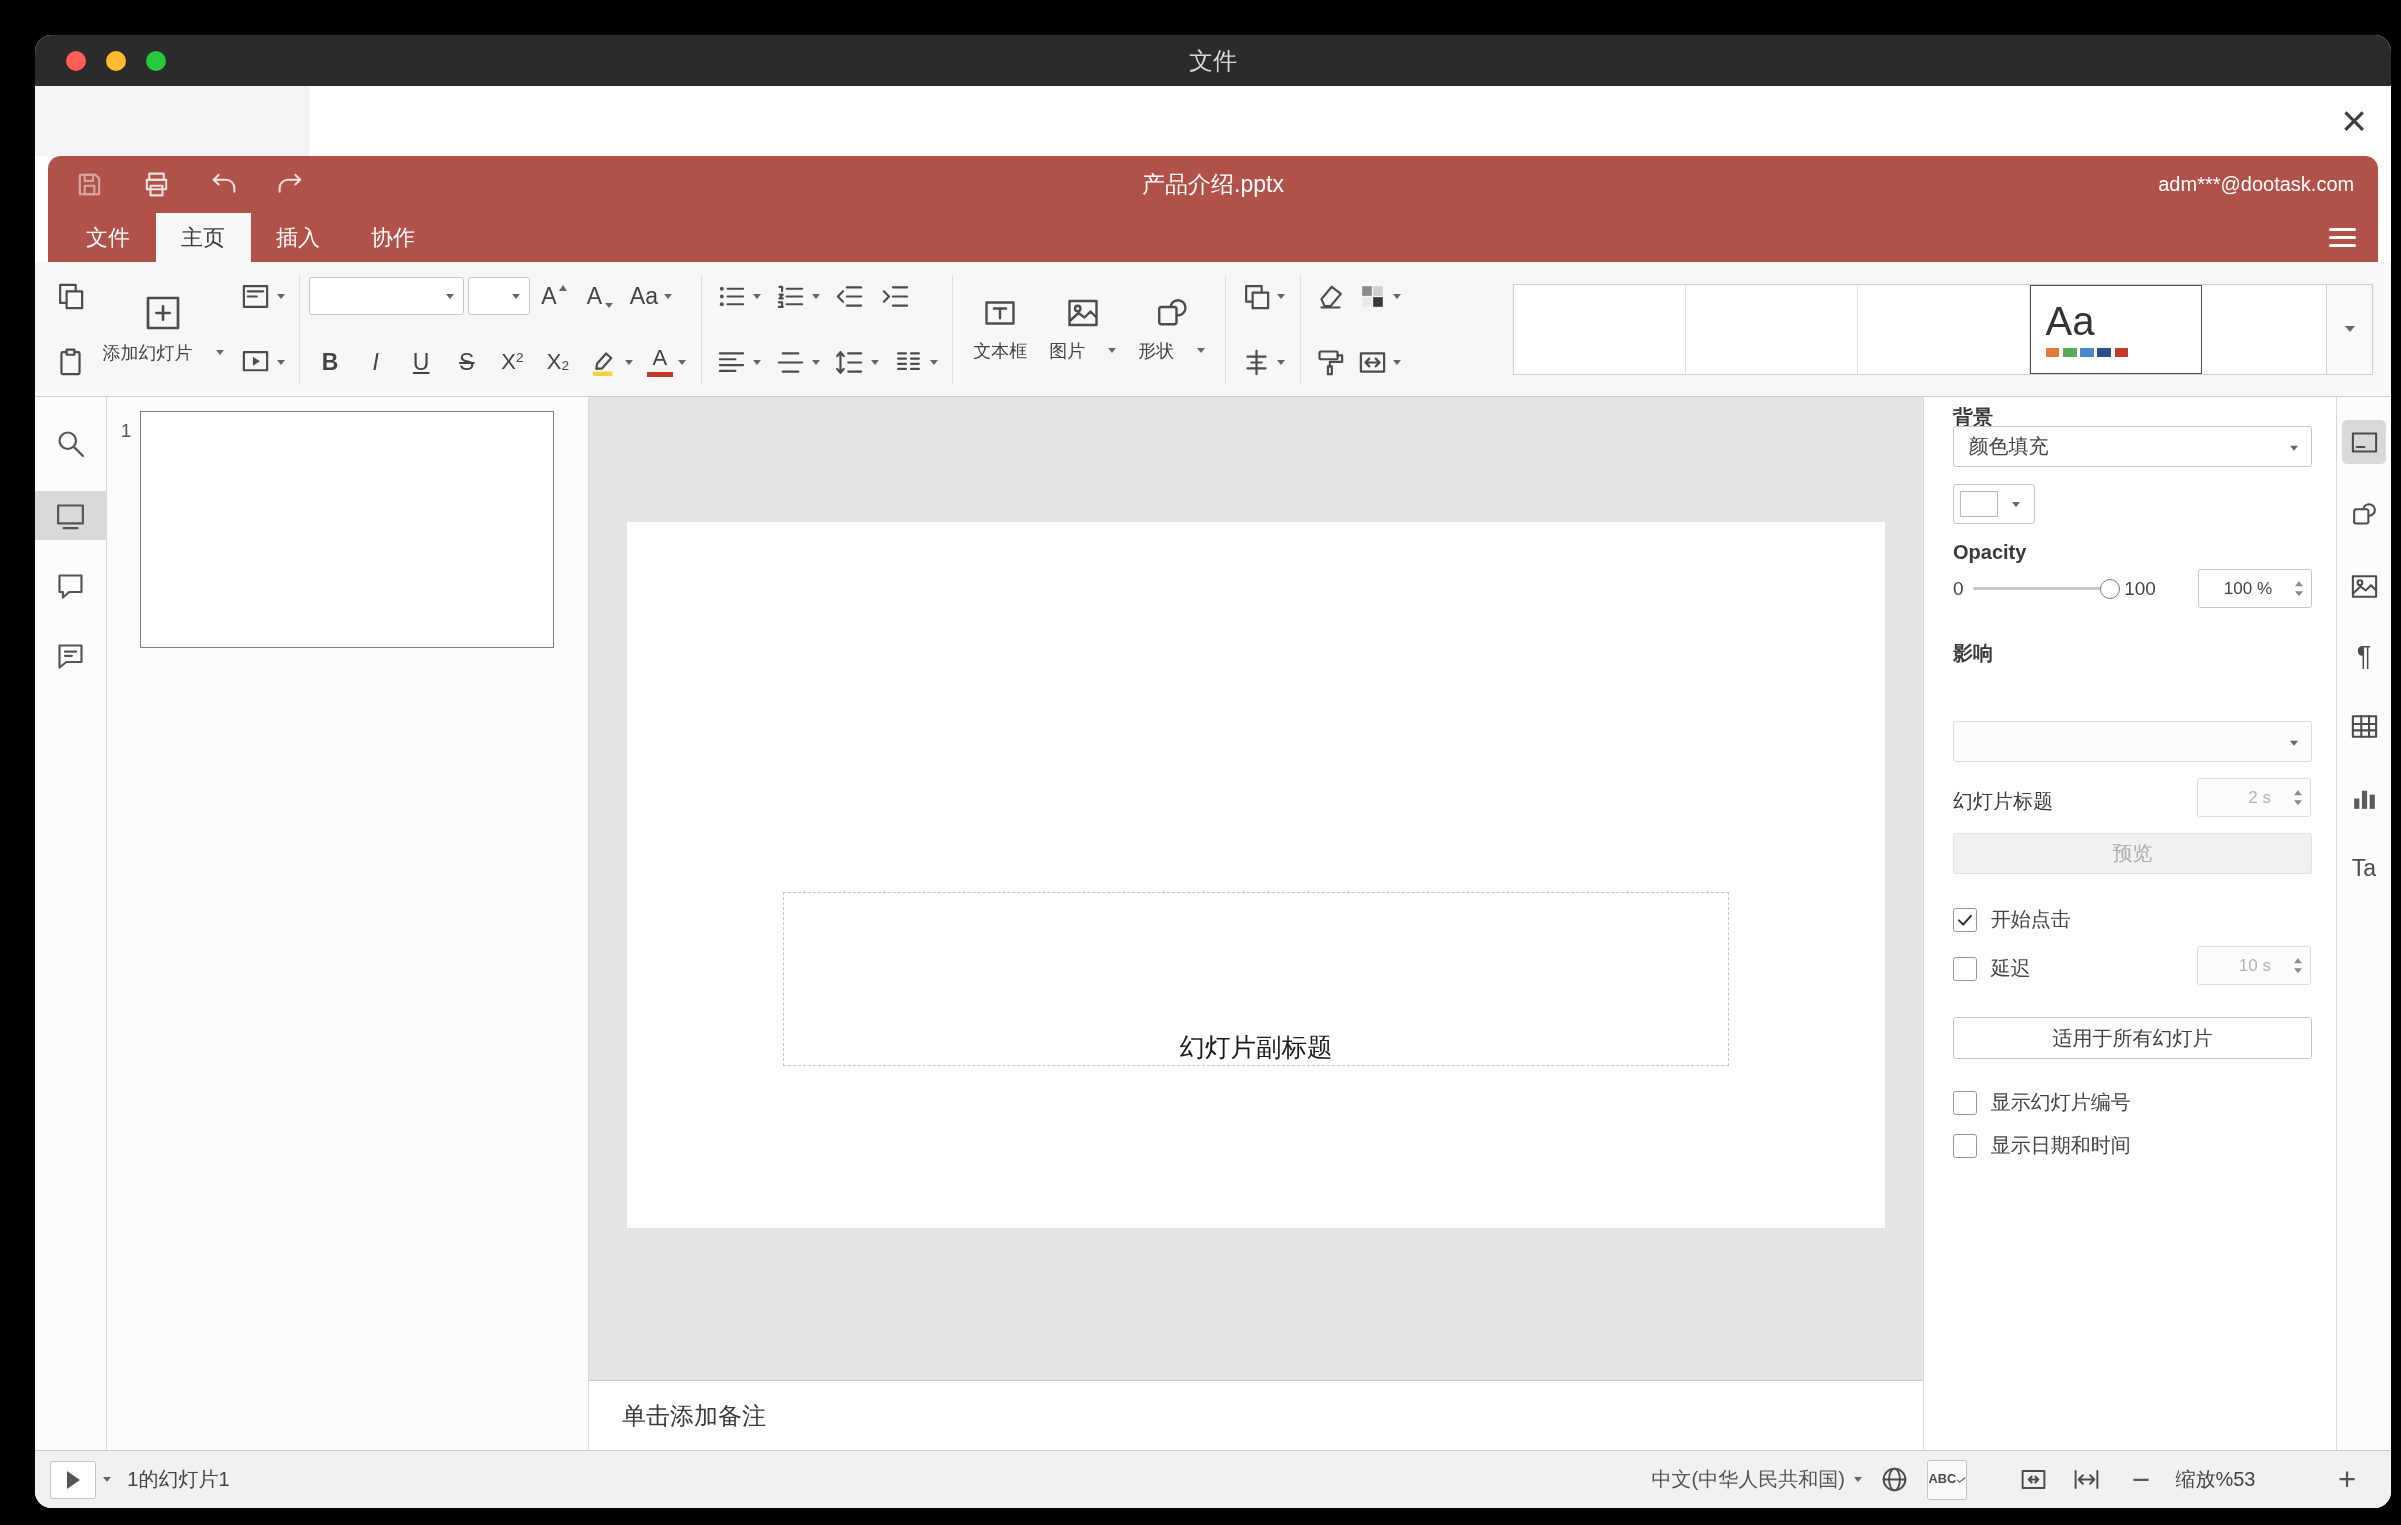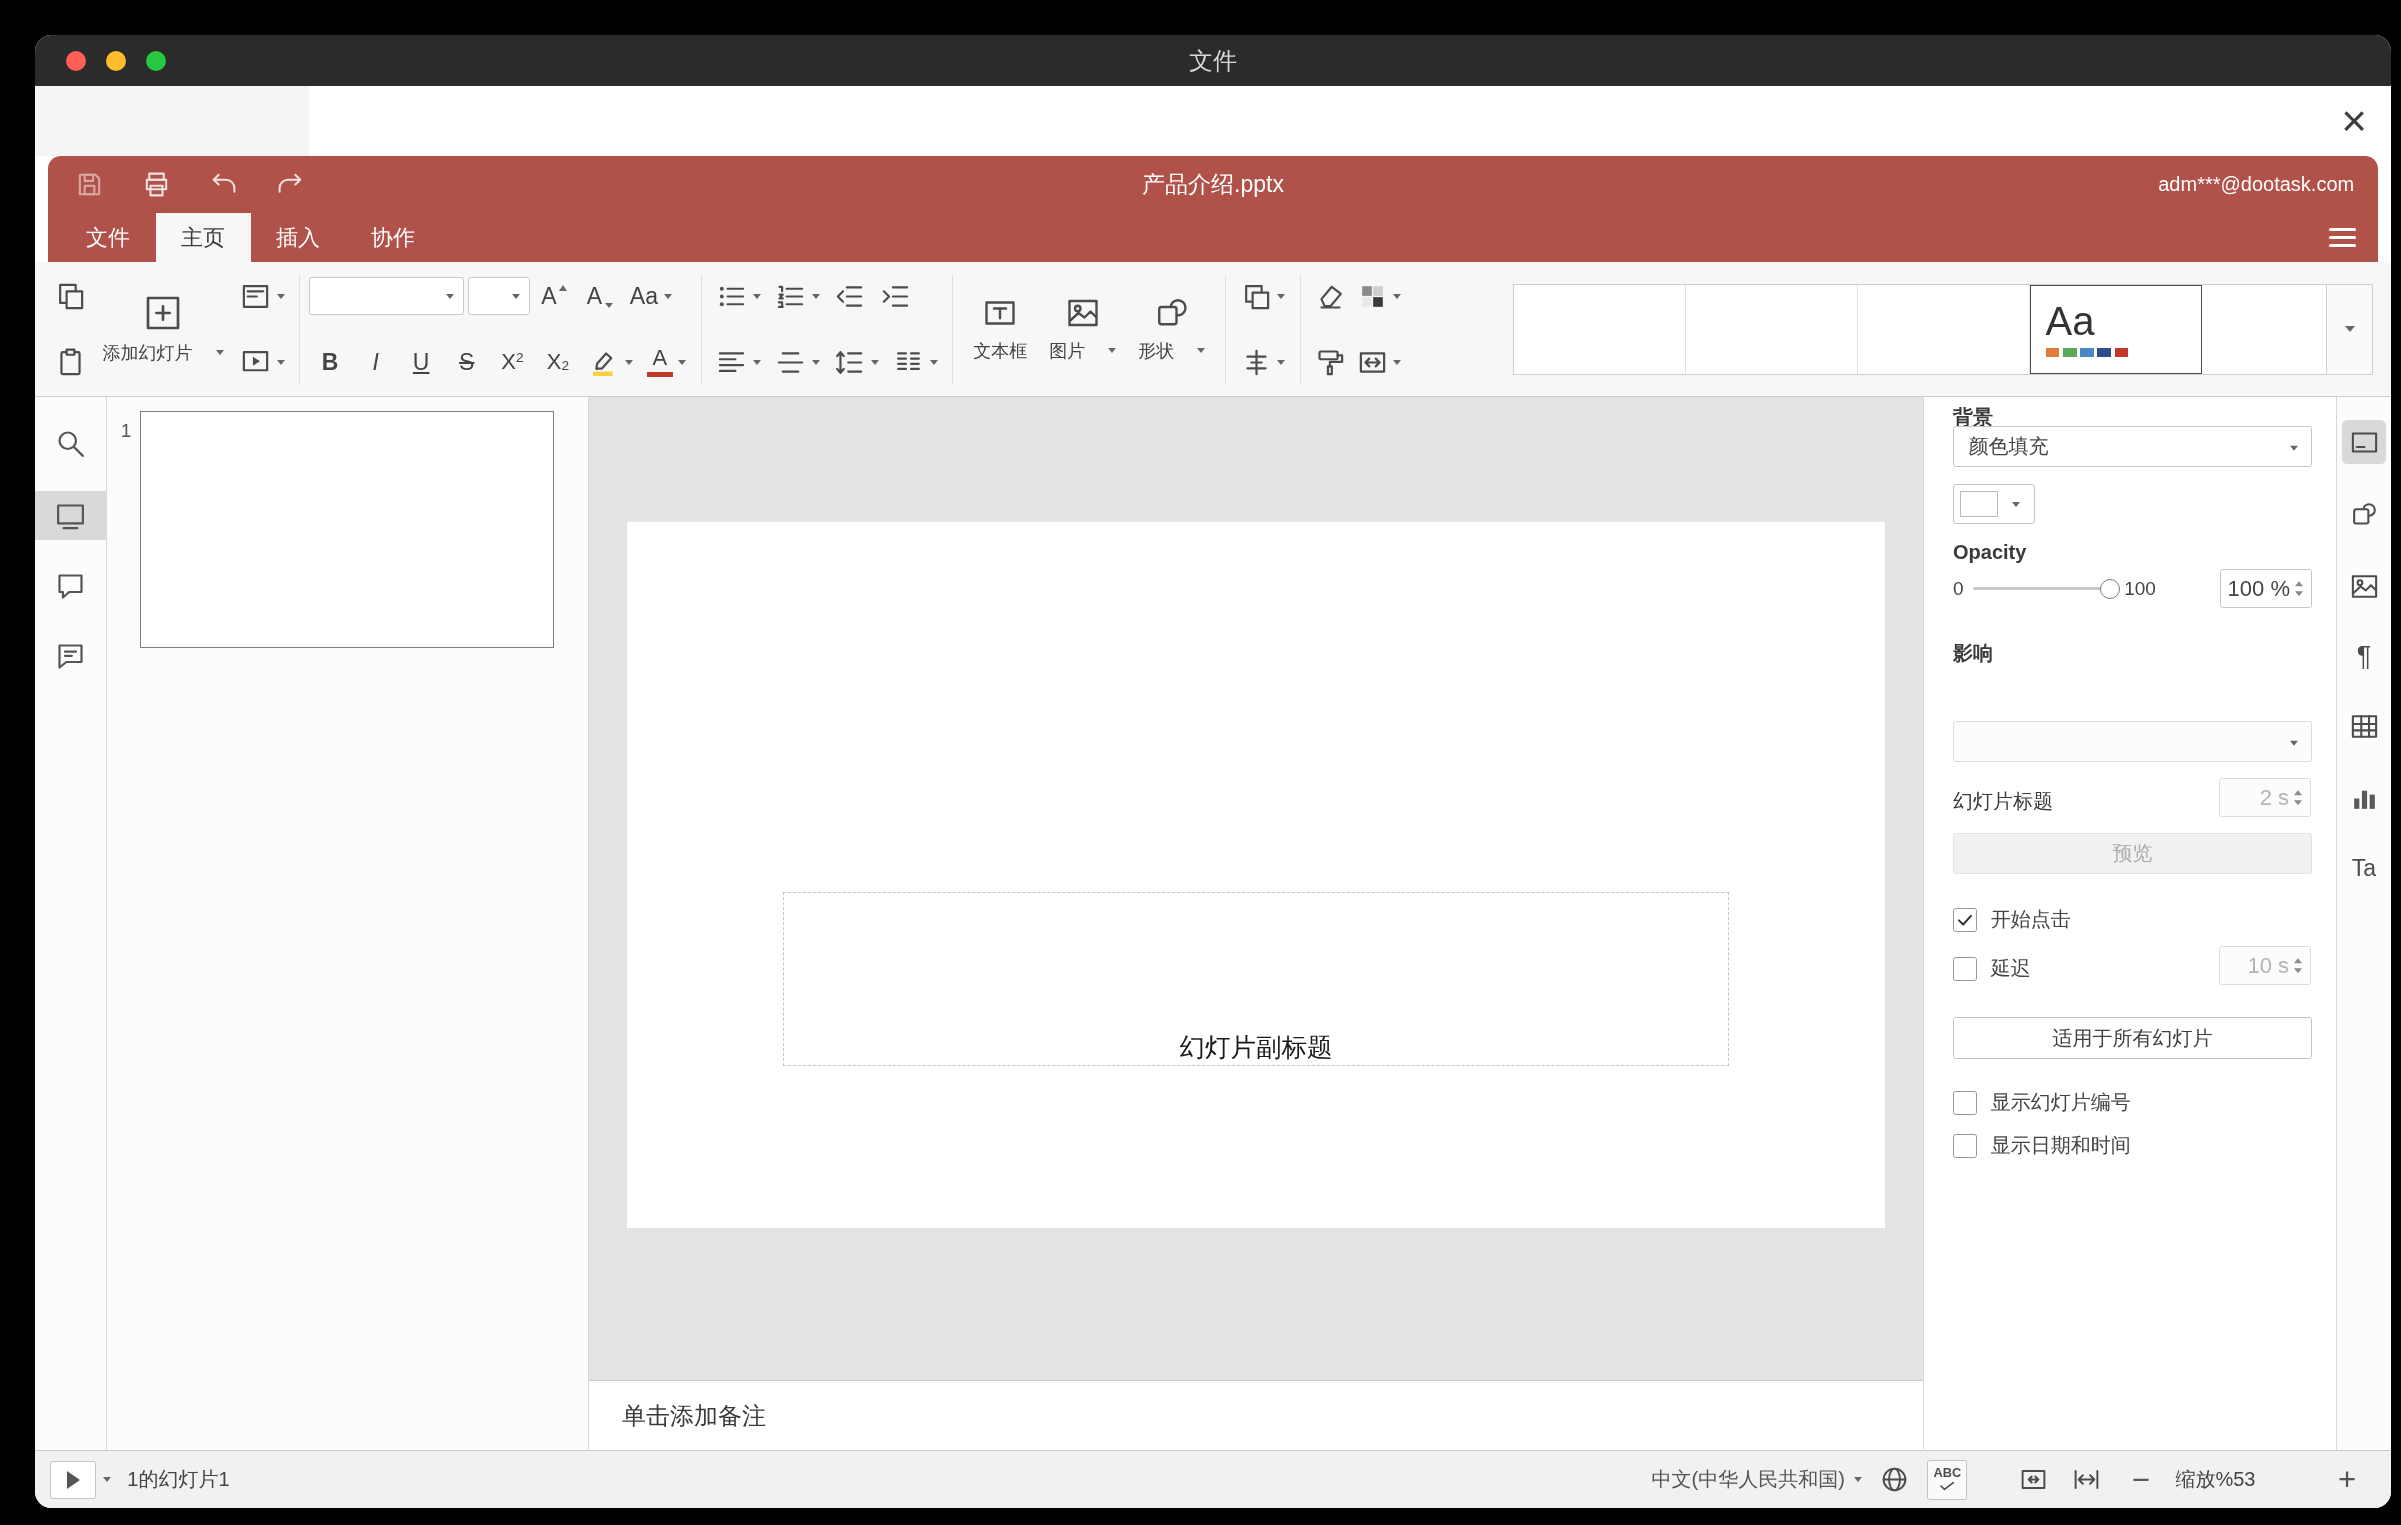--- a/index.html
+++ b/index.html
@@ -84,21 +84,21 @@
   .rp-select{position:absolute;left:29px;width:359px;height:41px;background:#fff;border:0.9px solid #c6c6c6;border-radius:2.7px;display:flex;align-items:center;padding:0 14.6px;font-size:20px;}
   .rp-select .caret{position:absolute;right:12.8px;top:50%;transform:translateY(-25%);}
   .rp-select.dis{border-color:#dcdcdc;background:#fcfcfc;}
   .color-btn{position:absolute;left:29px;top:87px;width:82px;height:40px;border:0.9px solid #c6c6c6;border-radius:2.7px;background:#fff;display:flex;align-items:stretch;}
   .swatch{width:38px;margin:6.4px 0 6.4px 6.4px;border:0.9px solid #b9b9b9;background:#fff;}
   .cbt{flex:1;display:flex;align-items:center;justify-content:center;}
   .op-row{position:absolute;left:29px;top:172px;width:359px;height:39px;display:flex;align-items:center;font-size:19px;}
   .op-track{width:137px;height:3.6px;border-radius:1.8px;background:#c9c9c9;margin-left:9px;position:relative;}
   .op-handle{position:absolute;right:-10px;top:50%;transform:translateY(-50%);width:20px;height:20px;border-radius:50%;background:#fff;border:1.8px solid #7a7a7a;}
   .op-max{margin-left:14.6px;}
-  .spin{width:92px;height:39px;border:0.9px solid #c6c6c6;border-radius:2.7px;background:#fff;display:flex;align-items:center;justify-content:flex-end;padding-right:21px;font-size:22px;color:#444;position:relative;}
+  .spin{width:114px;height:39px;border:0.9px solid #c6c6c6;border-radius:2.7px;background:#fff;display:flex;align-items:center;justify-content:flex-end;padding-right:39px;font-size:17px;color:#444;position:relative;}
   .spin .arrows{position:absolute;right:8.2px;top:50%;transform:translateY(-50%);display:flex;flex-direction:column;gap:5.5px;}
   .spin .aup{width:0;height:0;border-left:4.6px solid transparent;border-right:4.6px solid transparent;border-bottom:5.5px solid #8a8a8a;}
   .spin .adn{width:0;height:0;border-left:4.6px solid transparent;border-right:4.6px solid transparent;border-top:5.5px solid #8a8a8a;}
   .spin.dis{color:#b3b3b3;border-color:#ddd;background:#fcfcfc;}
   .op-row .spin{margin-left:auto;}
   .rp-abs-spin{position:absolute;right:25px;}
   .preview-btn{position:absolute;left:29px;top:436px;width:359px;height:41px;background:#f1f1f1;border:0.9px solid #e3e3e3;border-radius:2.7px;display:flex;align-items:center;justify-content:center;font-size:20px;color:#ababab;}
   .cb-row{position:absolute;left:29px;display:flex;align-items:center;gap:13.7px;font-size:20px;font-family:Liberation Serif, serif;}
   .cb{width:24px;height:24px;border:0.9px solid #979797;border-radius:2.7px;background:#fff;display:flex;align-items:center;justify-content:center;flex:none;}
   .cb svg{width:18px;height:18px;stroke:#2f2f2f;stroke-width:2.6;fill:none;stroke-linecap:round;stroke-linejoin:round;}
@@ -113,21 +113,21 @@
   
   .statusbar{flex:none;height:58px;background:#f1f1f1;border-top:0.9px solid #cbcbcb;display:flex;align-items:center;padding:0 24px 0 14.6px;font-size:20px;color:#444;}
   .play-btn{width:46px;height:38px;background:#fff;border:0.9px solid #c2c2c2;border-radius:2.7px;display:flex;align-items:center;justify-content:center;}
   .play-tri{width:0;height:0;border-top:9px solid transparent;border-bottom:9px solid transparent;border-left:13.7px solid #555;margin-left:2.7px;}
   .sb-caret{margin-left:7.3px;}
   .sb-counter{margin-left:16.4px;}
   .sb-right{margin-left:auto;display:flex;align-items:center;}
   .sb-lang{display:flex;align-items:center;gap:9px;color:#555;}
   .sb-iconbtn{width:40px;height:40px;display:flex;align-items:center;justify-content:center;margin-left:12.8px;border-radius:2.7px;}
   .sb-iconbtn svg{width:29px;height:29px;stroke:#4c4c4c;fill:none;stroke-width:1.6;stroke-linecap:round;stroke-linejoin:round;}
-  .abc{flex-direction:column;border:0.9px solid #c2c2c2;background:#fafafa;}
+  .abc{flex-direction:row;border:0.9px solid #c2c2c2;background:#fafafa;}
   .abc .t{font-size:12.8px;font-weight:bold;color:#4c4c4c;line-height:1;}
   .abc svg{width:16.4px;height:12px;stroke-width:2.4;}
   .viewbtns{display:flex;align-items:center;margin-left:46px;}
   .zbtn{font-size:31px;color:#555;width:40px;text-align:center;line-height:1;margin-left:14.6px;}
   .zoom-label{width:137px;text-align:left;margin-left:14.6px;}
 </style>
 </head>
 <body>
 
 <div class="window">

